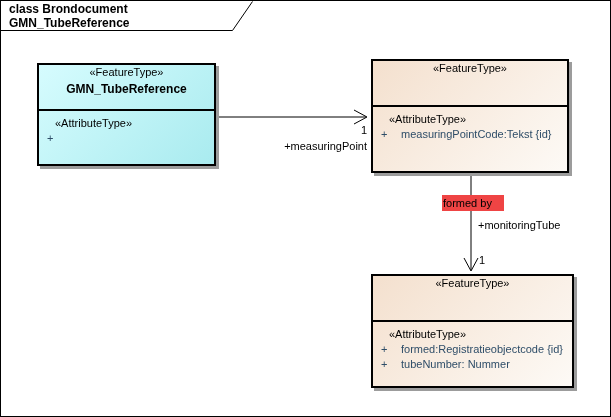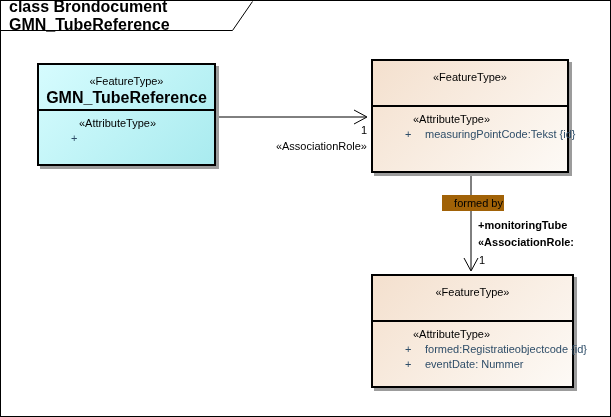--- a/index.html
+++ b/index.html
@@ -14,49 +14,49 @@
     overflow:hidden;
   }
   .overlay{
     position:absolute;left:0;top:0;width:611px;height:417px;
     pointer-events:none;
   }
   .frame-tab{
     position:absolute;left:0;top:0;height:29px;width:240px;
     display:flex;align-items:center;
     padding-left:8px;
-    font-size:16px;font-weight:bold;justify-content:flex-end;
+    font-size:12px;font-weight:bold;justify-content:flex-end;
   }
   .uml-class{
     position:absolute;
     box-sizing:border-box;
     border:2px solid #000;
     box-shadow:3px 3px 0 #9c9c9c;
     font-size:11px;
   }
   .uml-class.cyan{background:linear-gradient(135deg,#d6fcfe 0%,#a9ebef 100%);}
   .uml-class.tan{background:linear-gradient(135deg,#f4e0ce 0%,#fdfaf6 100%);}
   .cls-header{
     box-sizing:border-box;
     height:46px;
     border-bottom:2px solid #000;
     text-align:center;
-    padding-top:9px;
+    padding-top:0;
   }
   .stereotype{font-size:11px;line-height:15px;}
-  .cls-name{font-size:16px;font-weight:bold;line-height:18px;}
-  .cls-attrs{padding-top:5px;margin-left:24px;}
+  .cls-name{font-size:12px;font-weight:bold;line-height:18px;}
+  .cls-attrs{padding-top:5px;}
   .attr-stereotype{padding-left:16px;line-height:15px;color:#000;}
   .attr-row{display:flex;line-height:15px;color:#2e4d68;}
   .attr-row .vis{width:20px;padding-left:8px;flex:none;}
   .attr-row .attr-text{white-space:nowrap;}
   .conn-label{position:absolute;font-size:11px;line-height:16px;color:#000;white-space:nowrap;}
   .h-labels{left:166px;top:121px;width:200px;text-align:right;}
-  .v-name{left:441px;top:194px;width:60px;text-align:right;background:#a16207;padding:0 1px;}
-  .v-labels{left:477px;top:216px;text-align:left;line-height:17px;font-weight:bold;}
+  .v-name{left:441px;top:194px;width:60px;text-align:left;background:#ef4444;padding:0 1px;}
+  .v-labels{left:477px;top:216px;text-align:left;line-height:17px;}
   .v-mult{left:478px;top:251px;}
 </style>
 </head>
 <body>
 
 <div class="canvas">
 
   <svg class="overlay" viewBox="0 0 611 417" xmlns="http://www.w3.org/2000/svg">
 
     <polyline points="0,29.5 231.5,29.5 251.5,0.5" fill="none" stroke="#000" stroke-width="1"></polyline>
@@ -107,30 +107,29 @@
       <div class="stereotype">«FeatureType»</div>
     </div>
     <div class="cls-attrs">
       <div class="attr-stereotype">«AttributeType»</div>
       <div class="attr-row">
         <span class="vis">+</span>
         <span class="attr-text">formed:Registratieobjectcode {id}</span>
       </div>
       <div class="attr-row">
         <span class="vis">+</span>
-        <span class="attr-text">eventDate: Nummer</span>
+        <span class="attr-text">tubeNumber: Nummer</span>
       </div>
     </div>
   </div>
 
   <div class="conn-label h-labels">
     <div>1</div>
-    <div>«AssociationRole»</div>
+    <div>+measuringPoint</div>
   </div>
 
   <div class="conn-label v-name">formed by</div>
   <div class="conn-label v-labels">
     <div>+monitoringTube</div>
-    <div>«AssociationRole:</div>
   </div>
   <div class="conn-label v-mult">1</div>
 
 </div>
 
 </body></html>

